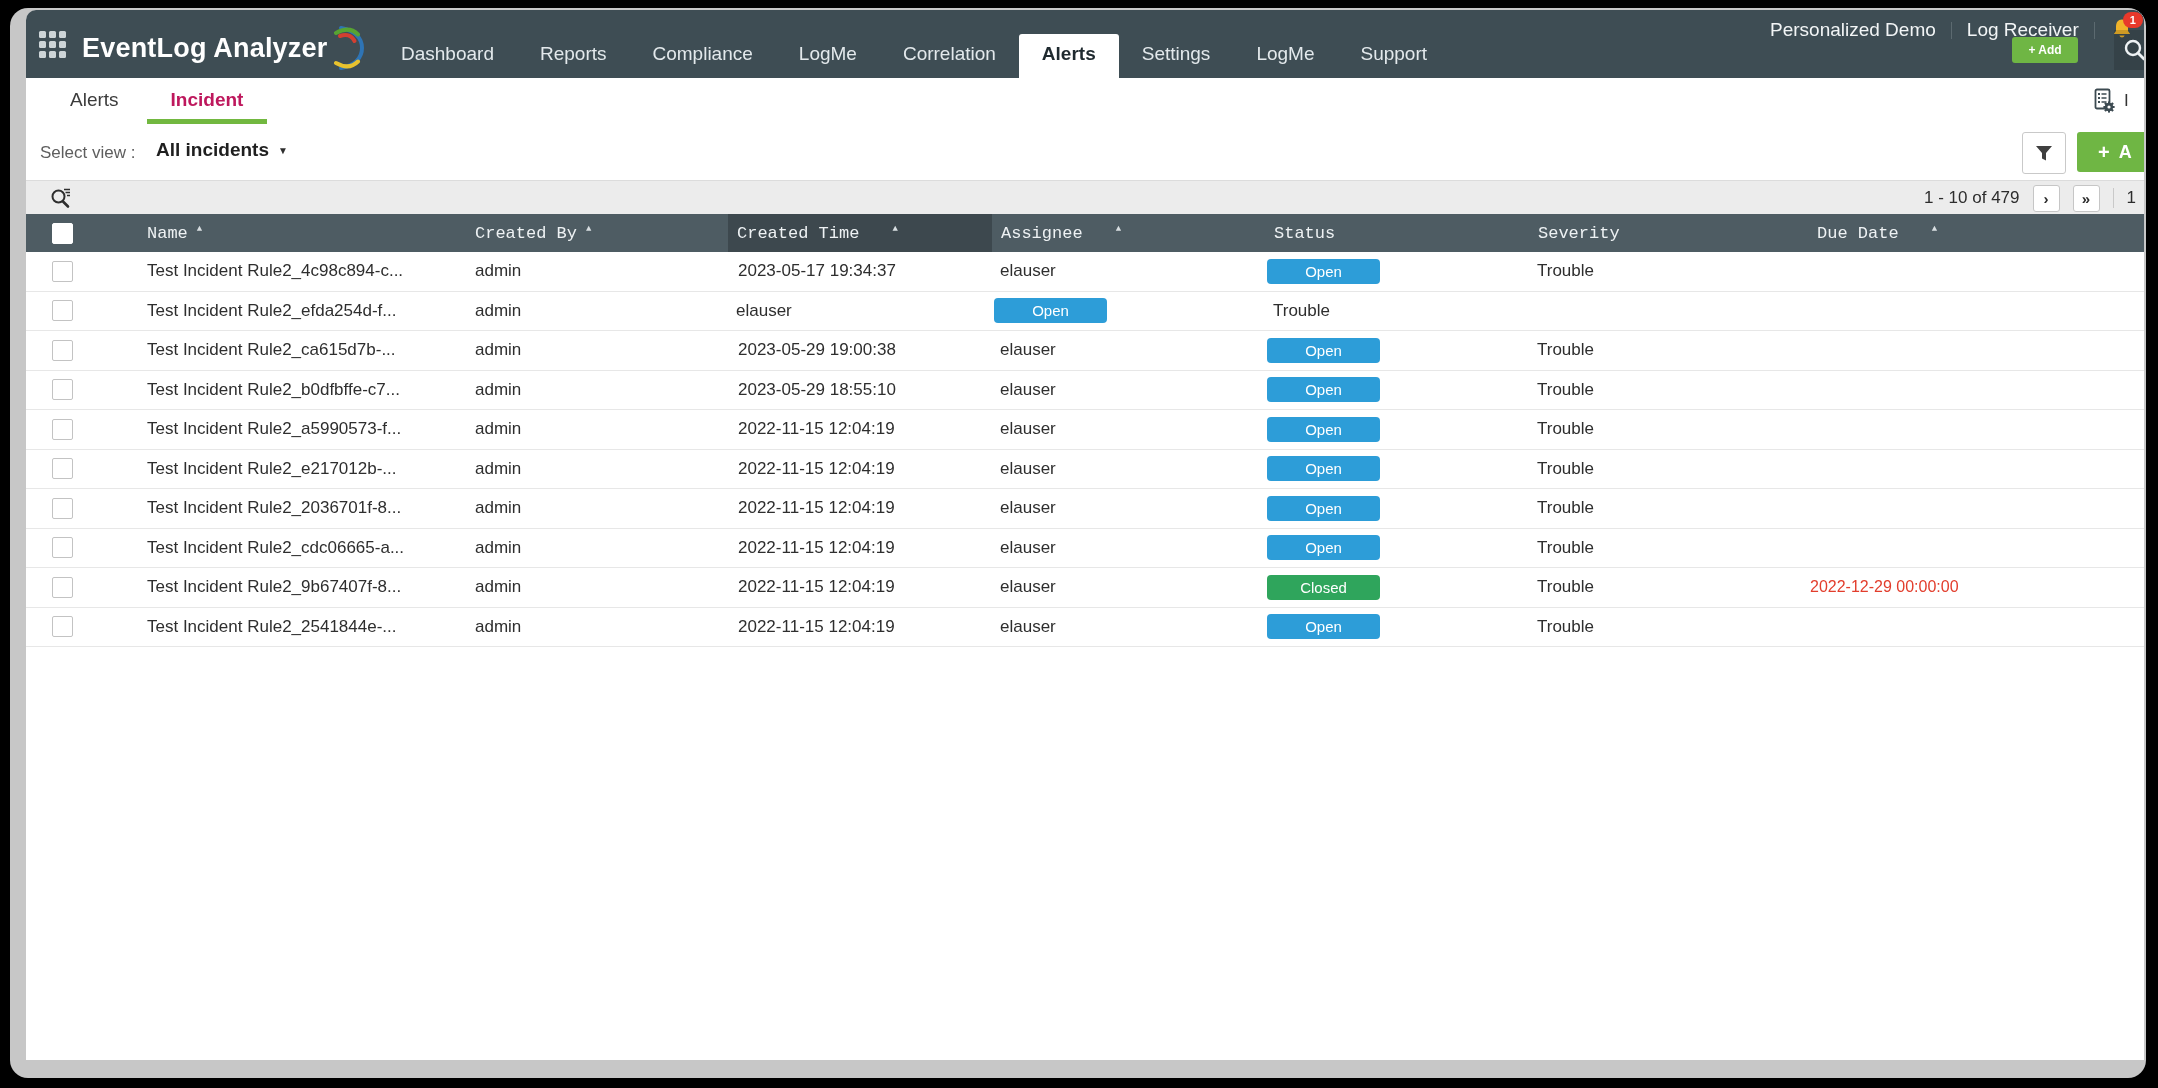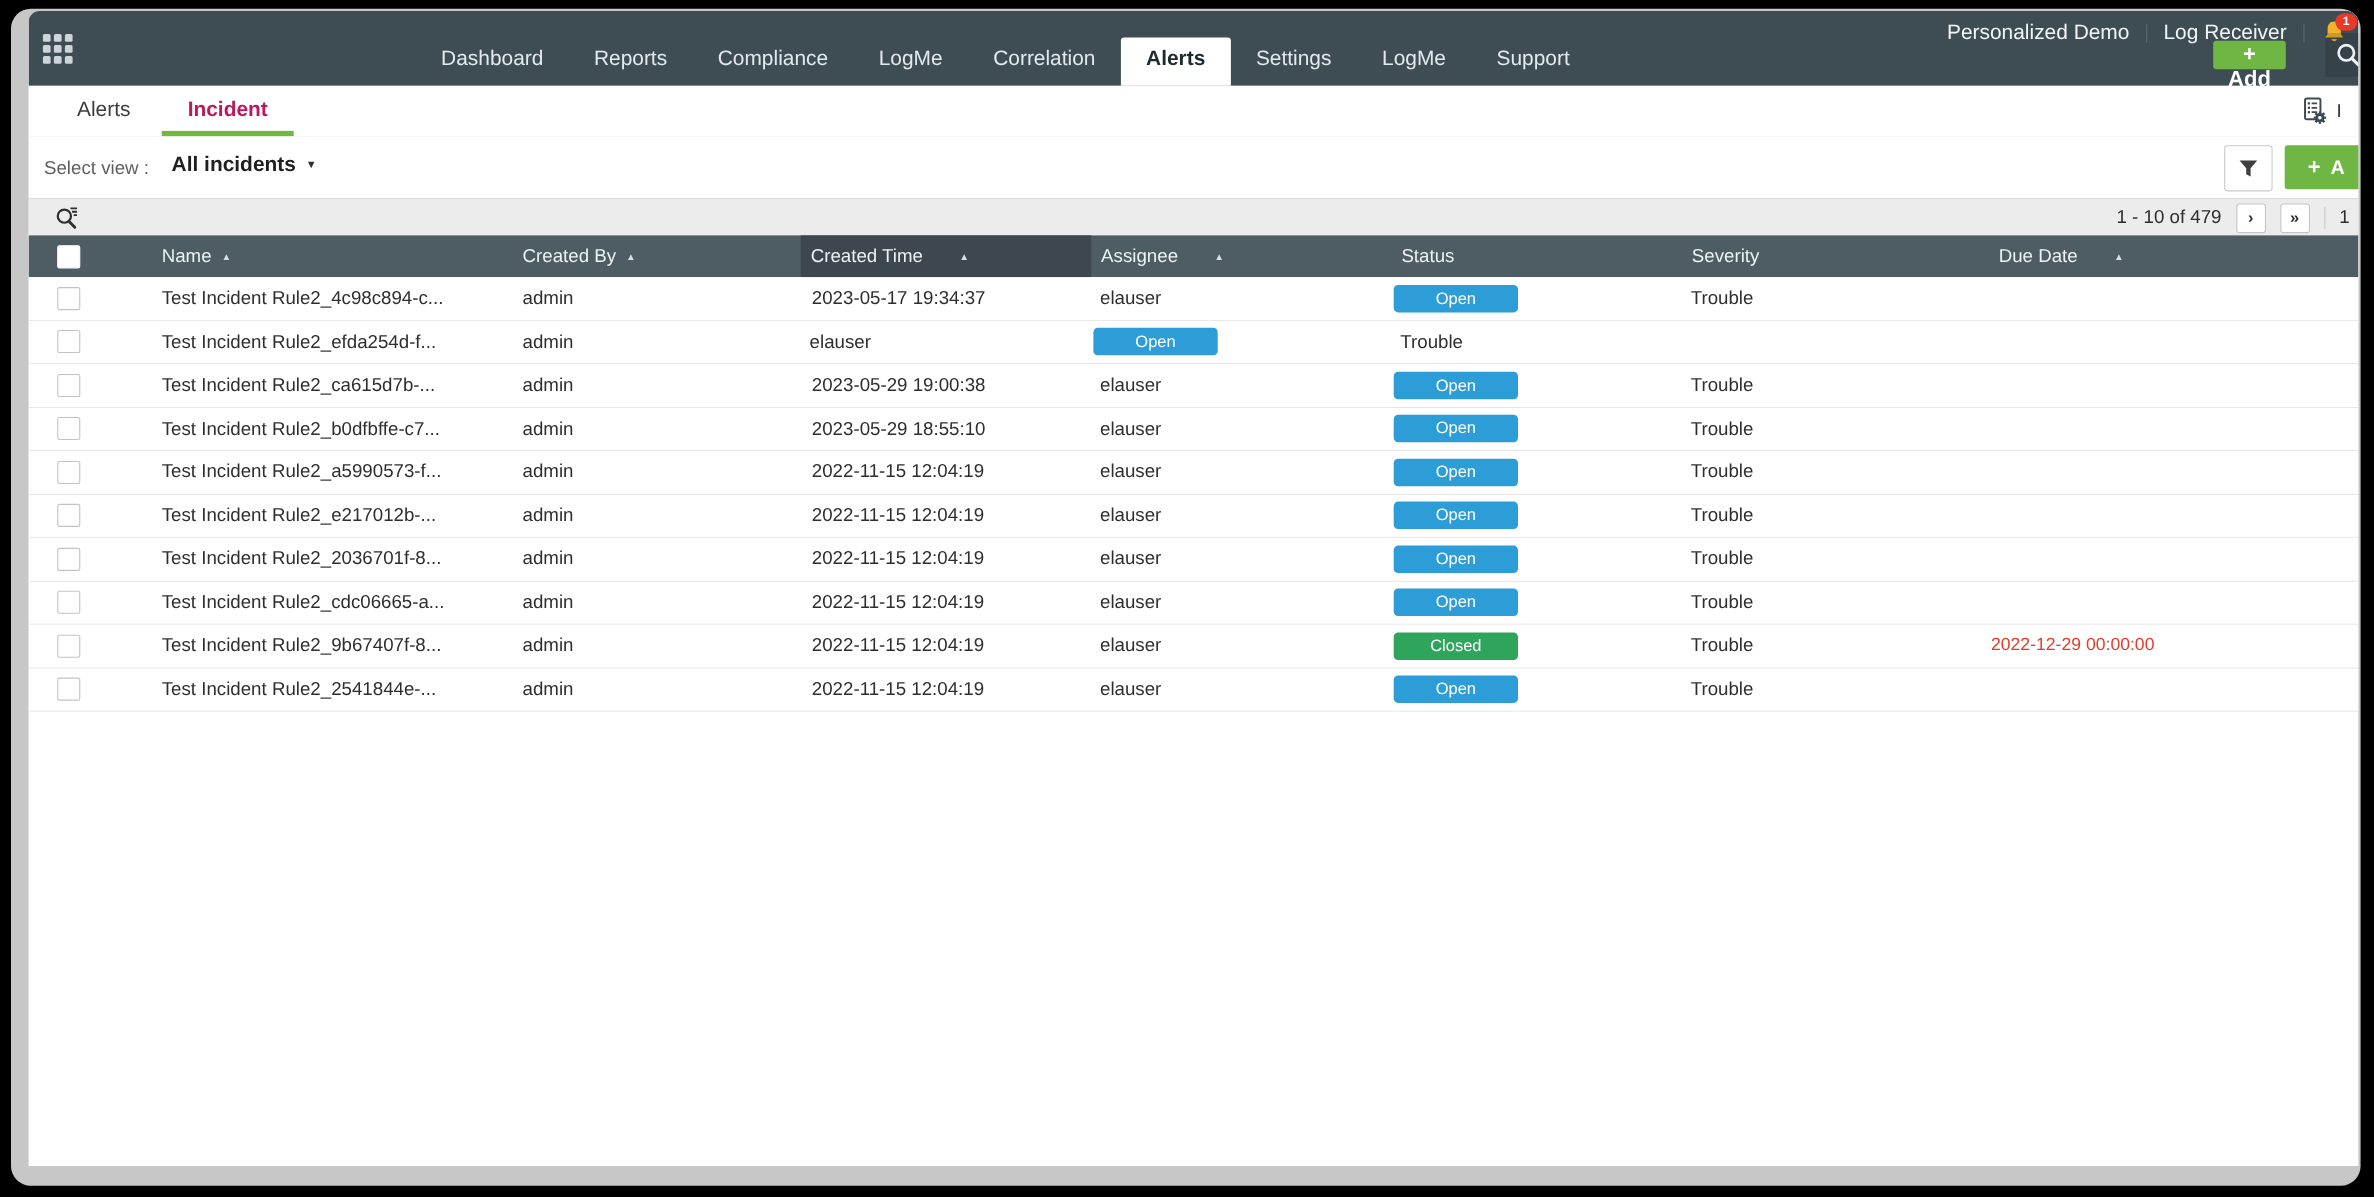--- a/index.html
+++ b/index.html
@@ -20,21 +20,21 @@
   .main-nav{position:absolute;left:352px;bottom:0;display:flex;align-items:flex-end;height:68px;}
   .nav-item{color:#e3e9ec;font-size:19px;padding:0 23px;height:44px;line-height:40px;cursor:pointer;}
   .nav-item.active{background:#fff;color:#1f2a2f;font-weight:700;border-radius:3px 3px 0 0;}
   .top-links{position:absolute;left:1744px;top:7px;display:flex;align-items:center;gap:15px;}
   .top-link{color:#f2f5f6;font-size:19px;white-space:nowrap;cursor:pointer;}
   .vdiv{width:1px;height:17px;background:#5c6a70;}
   .bell-wrap{position:relative;width:26px;height:26px;cursor:pointer;}
   .bell-badge{position:absolute;top:-5px;right:-7px;min-width:16px;height:16px;border-radius:8px;
     background:#e8392b;color:#fff;font-size:11px;font-weight:700;line-height:16px;text-align:center;padding:0 2px;}
   .add-btn{position:absolute;left:1986px;top:27px;width:66px;height:26px;background:#6fb644;
-    border:none;border-radius:3px;color:#fff;font-size:20px;font-weight:700;cursor:pointer;
+    border:none;border-radius:3px;color:#fff;font-size:12px;font-weight:700;cursor:pointer;
     font-family:"Liberation Sans",sans-serif;}
   .topbar-search{position:absolute;left:2088px;top:20px;width:46px;height:40px;
     background:rgba(0,0,0,.14);display:flex;align-items:center;padding-left:8px;cursor:pointer;}
 
   
   .subtabs{position:absolute;left:0;top:68px;width:100%;height:46px;background:#fff;
     border-bottom:1px solid #e3e3e3;}
   .subtab-row{position:absolute;left:18px;top:0;height:46px;display:flex;}
   .subtab{position:relative;padding:0 26px;height:46px;line-height:44px;font-size:19px;color:#3c3c3c;cursor:pointer;}
   .subtab.active{font-weight:700;color:#be185d;}
@@ -65,21 +65,21 @@
     font-size:15px;font-weight:700;color:#2d2d2d;display:flex;align-items:center;justify-content:center;cursor:pointer;}
   .pg-div{width:1px;height:20px;background:#c9c9c9;}
   .page-size{font-size:17px;color:#2d2d2d;cursor:pointer;}
 
   
   .grid-row{display:grid;grid-template-columns:95px 328px 279px 264px 273px 264px 279px 1fr;}
   .thead{position:absolute;left:0;top:204px;width:100%;height:38px;background:#4e5c63;}
   .th{display:flex;align-items:center;color:#eef2f4;font-size:17px;height:38px;cursor:pointer;}
   .th .arrow{font-size:9px;margin-left:9px;color:#d8dee1;}
   .th.hl{background:#3d484e;}
-  .th .pad{padding-left:26px;display:flex;align-items:center;}
+  .th .pad{padding-left:26px;display:flex;align-items:flex-start;font-family:Liberation Mono, monospace;}
   .th.small-pad .pad{padding-left:9px;gap:24px;}
   .cb-cell{display:flex;align-items:center;padding-left:26px;}
   .cb{width:19px;height:19px;border-radius:2px;background:#fff;border:1px solid #c3c3c3;cursor:pointer;}
   .thead .cb{border:1px solid #fff;}
   .tbody{position:absolute;left:0;top:242px;width:100%;}
   .trow{height:38.5px;border-bottom:1px solid #e7e7e7;background:#fff;cursor:pointer;}
   .td{display:flex;align-items:center;font-size:17px;color:#2e2e2e;overflow:hidden;white-space:nowrap;}
   .td.name{padding-left:26px;}
   .td.cby{padding-left:26px;}
   .td.ctime{padding-left:10px;}
@@ -101,20 +101,31 @@
      <div class="apps-grid">
        <i></i>
             <i></i>
             <i></i>
             <i></i>
             <i></i>
             <i></i>
             <i></i>
             <i></i>
             <i></i>
+     </div>
+     <div class="brand">
+       <span class="brand-text">EventLog Analyzer</span>
+       <span>
+         <svg width="36" height="48" viewBox="0 0 36 48" fill="none" stroke-linecap="round">
+           <path d="M10 4 C 25 7 31 15 31 24 C 31 33 25 41 10 44" stroke="#2e74b5" stroke-width="4"></path>
+           <path d="M5 9 C 13 4.5 21 4.5 27 10.5" stroke="#57a332" stroke-width="4"></path>
+           <path d="M9 12 C 16 9.5 21 12 23.5 17" stroke="#d23f31" stroke-width="4"></path>
+           <path d="M5 39 C 13 43.5 21 43.5 27 37.5" stroke="#e8c22e" stroke-width="4"></path>
+         </svg>
+       </span>
      </div>
      <nav class="main-nav" id="main-nav">
             <div class="nav-item">Dashboard</div>
             <div class="nav-item">Reports</div>
             <div class="nav-item">Compliance</div>
             <div class="nav-item">LogMe</div>
             <div class="nav-item">Correlation</div>
             <div class="nav-item active">Alerts</div>
             <div class="nav-item">Settings</div>
             <div class="nav-item">LogMe</div>

